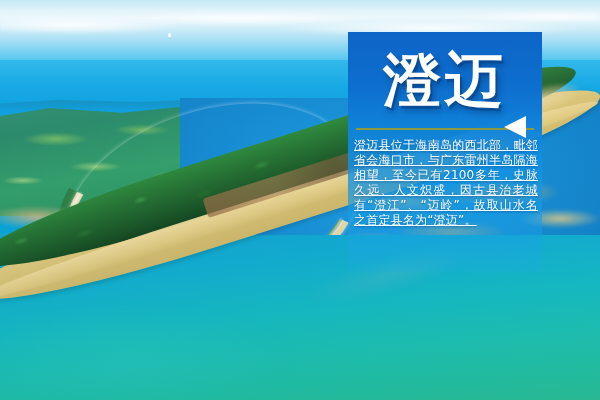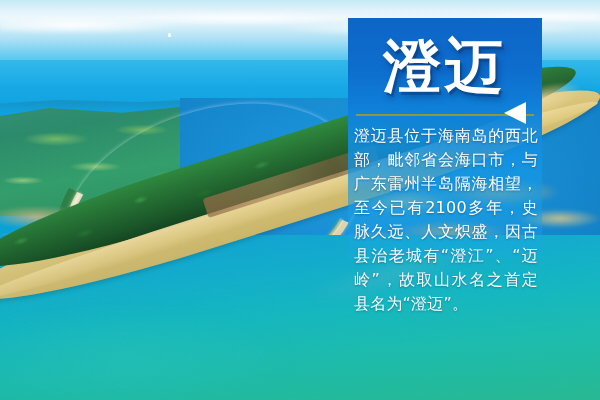--- a/index.html
+++ b/index.html
@@ -295,21 +295,21 @@
     position: absolute; inset: 0;
     background:
       linear-gradient(180deg, rgba(255,255,255,.08) 0%, rgba(0,0,0,0) 28%, rgba(0,40,60,.06) 100%);
     pointer-events: none;
   }
 
   
   .panel {
     position: absolute;
     left: 348px;
-    top: 18px;
+    top: 32px;
     width: 194px;
     height: 240px;
     background:
       linear-gradient(180deg,
         rgba(13,101,199,1.00) 0%,
         rgba(13,110,206,1.00) 22%,
         rgba(15,128,218,0.99) 38%,
         rgba(17,140,224,0.92) 50%,
         rgba(20,150,228,0.78) 64%,
         rgba(24,158,230,0.58) 78%,
@@ -359,28 +359,29 @@
     border-bottom: 11px solid transparent;
     border-right: 22px solid #ffffff;
   }
 
   .panel-body {
     position: absolute;
     left: 6px;
     top: 106px;
     width: 184px;
     font-family: "DejaVu Sans", "Liberation Sans", sans-serif;
-    font-size: 16px;
-    line-height: 24px;
+    font-size: 12px;
+    line-height: 15px;
     color: #ffffff;
     text-align: justify;
     text-justify: inter-ideograph;
     text-shadow: 0 1px 2px rgba(6,60,120,.45);
     letter-spacing: .2px;
     word-break: break-all;
+    text-decoration: underline;
   }
   .panel-body p {
     margin: 0;
     text-indent: 0;
   }
 </style>
 </head>
 <body>
 
 <div class="stage">

